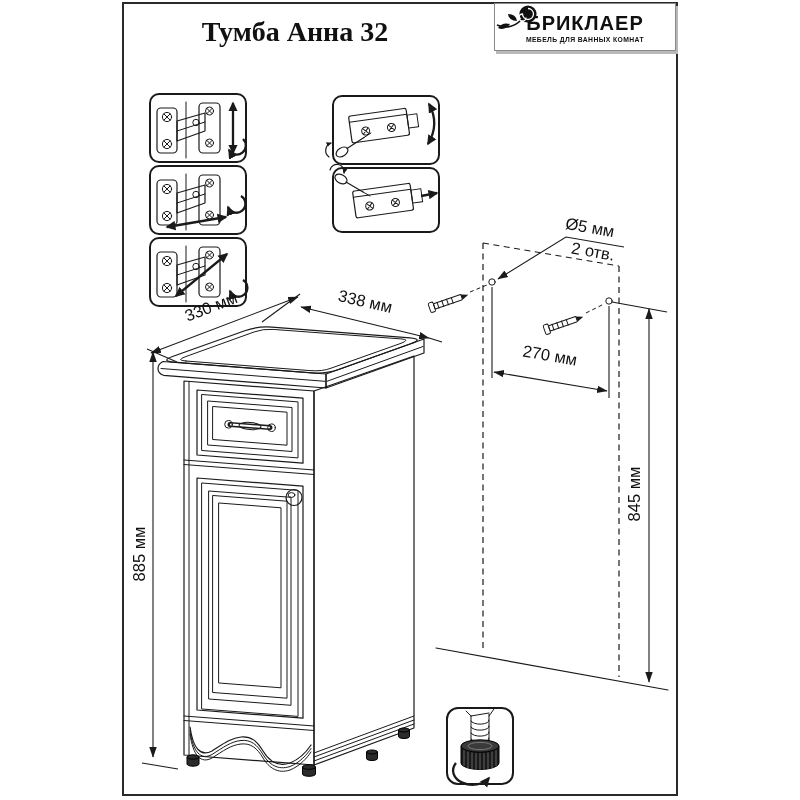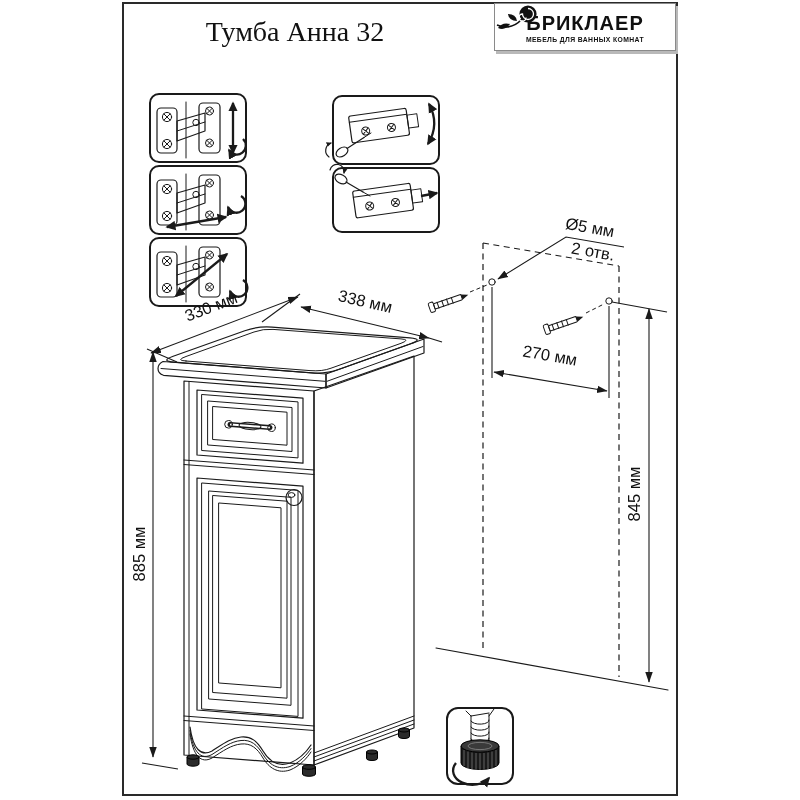--- a/index.html
+++ b/index.html
@@ -1,20 +1,20 @@
 <!DOCTYPE html>
 <html><head>
 <meta charset="utf-8">
 <style>
   html,body{margin:0;padding:0;background:#fff;}
   .canvas{position:relative;width:800px;height:800px;background:#fff;overflow:hidden;
           font-family:"Liberation Sans",sans-serif;color:#111;}
   .frame{position:absolute;left:122px;top:2px;width:552px;height:790px;border:2px solid #2a2a2a;}
   .title{position:absolute;left:130px;top:16px;width:330px;text-align:center;
-         font-family:"Liberation Serif",serif;font-weight:normal;font-size:28px;color:#111;}
+         font-family:"Liberation Serif",serif;font-weight:bold;font-size:28px;color:#111;}
   .logo-box{position:absolute;left:494px;top:3px;width:182px;height:48px;background:#fff;
             border:1.5px solid #8a8a8a;box-shadow:2px 3px 0 #b9b9b9;box-sizing:border-box;
             display:flex;flex-direction:column;justify-content:center;align-items:center;}
   .logo-row{display:flex;align-items:center;gap:2px;}
   .logo-name{font-weight:bold;font-size:20px;letter-spacing:1px;color:#101010;}
   .logo-tagline{font-weight:bold;font-size:6.8px;letter-spacing:.4px;color:#101010;margin-top:1px;}
   svg{position:absolute;left:0;top:0;}
   .ln{stroke:#1a1a1a;fill:none;stroke-width:1.2;stroke-linecap:round;stroke-linejoin:round;}
   .thin{stroke-width:1;}
   .dim{stroke:#1a1a1a;fill:none;stroke-width:1.1;}

